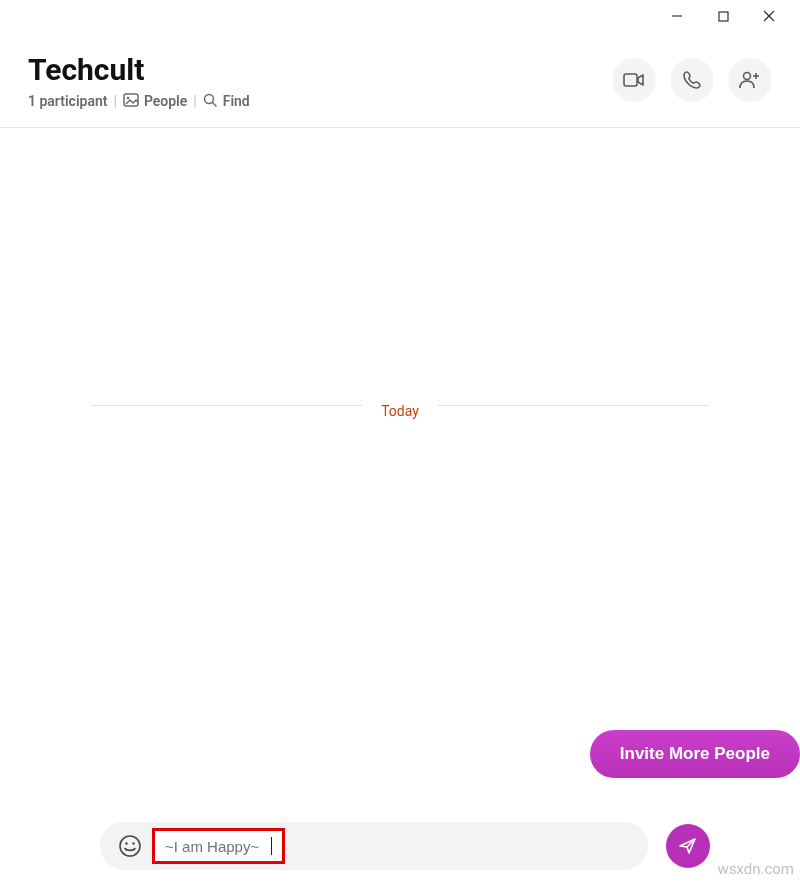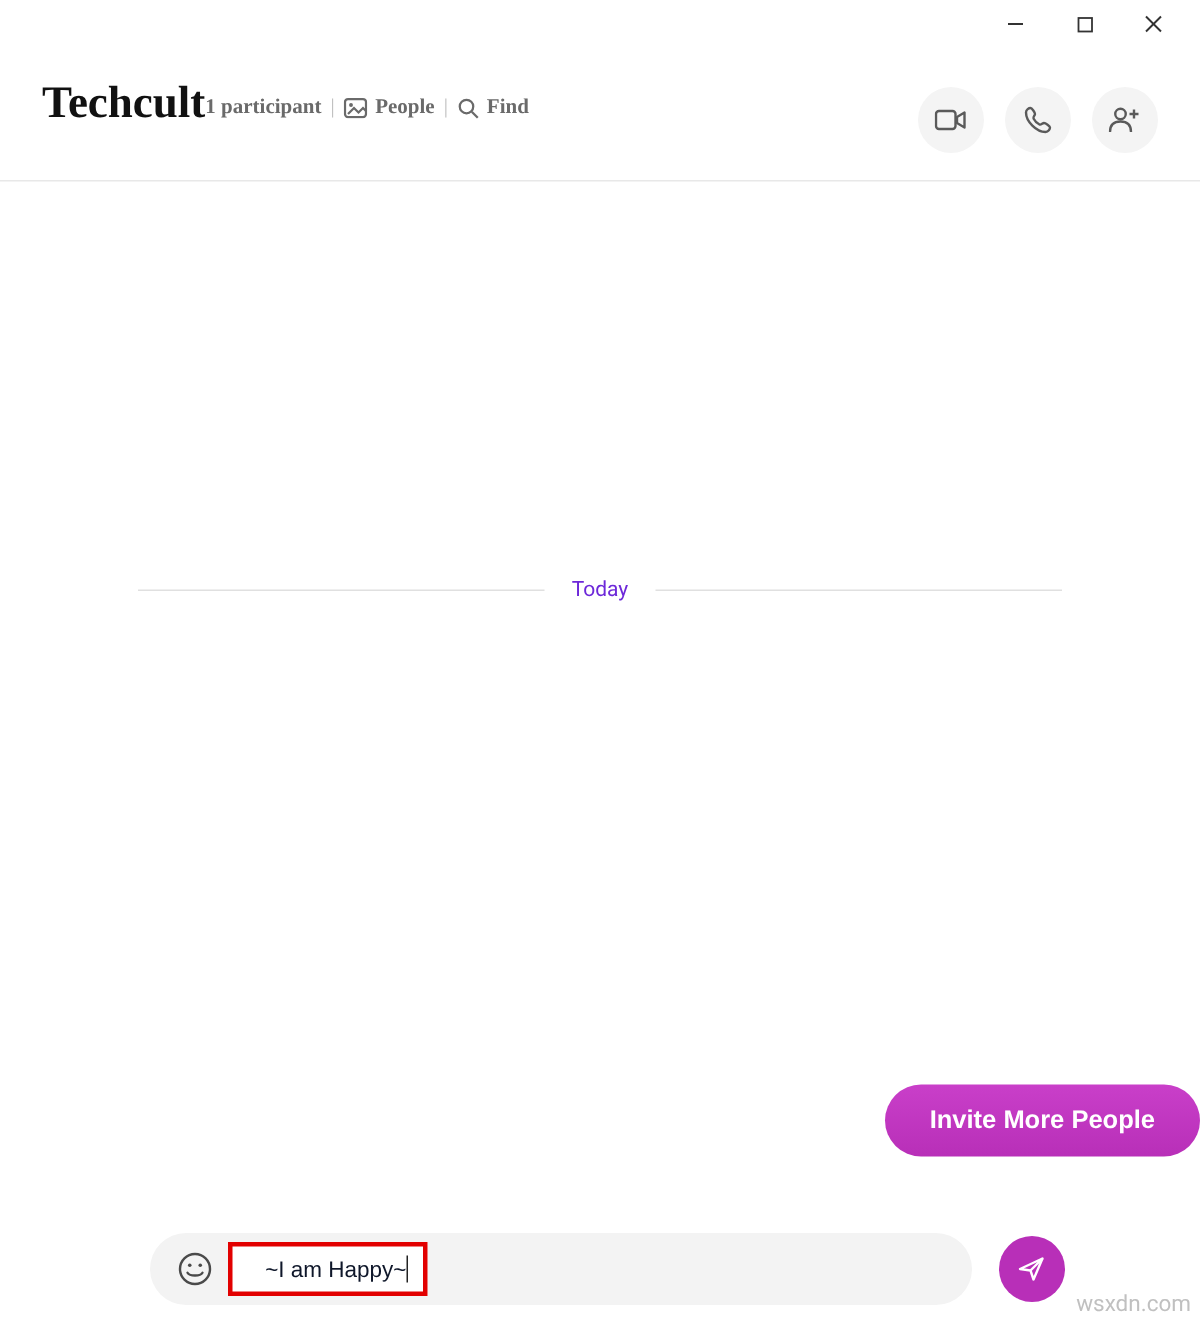--- a/index.html
+++ b/index.html
@@ -34,22 +34,21 @@
     }
     .header {
       padding: 52px 28px 18px 28px;
       border-bottom: 1px solid #e8e8e8;
       display: flex;
       justify-content: space-between;
       align-items: flex-start;
     }
     .header-left {
       display: flex;
-      flex-direction: row;
-      font-family: Liberation Serif, serif;
+      flex-direction: column;
     }
     .conv-title {
       font-size: 30px;
       font-weight: 700;
       color: #111;
       margin-bottom: 6px;
     }
     .sub-row {
       display: flex;
       align-items: center;
@@ -57,21 +56,20 @@
       color: #6a6a6a;
       font-size: 14px;
       font-weight: 600;
     }
     .sub-row .pipe {
       color: #bdbdbd;
       font-weight: 400;
     }
     .sub-link {
       display: inline-flex;
-      align-items: center;
       gap: 5px;
       cursor: pointer;
     }
     .header-actions {
       display: flex;
       gap: 14px;
       margin-top: 6px;
     }
     .round-action {
       width: 44px;
@@ -97,22 +95,23 @@
       align-items: center;
       padding: 0 92px;
     }
     .date-divider .line {
       flex: 1;
       height: 1px;
       background: #e0e0e0;
     }
     .date-divider .date-label {
       padding: 0 18px;
-      color: #6d28d9;
+      color: #c2410c;
       font-size: 14px;
+      margin-top: 11px;
     }
     .invite-wrap {
       position: absolute;
       bottom: 20px;
       left: 0;
       right: 0;
       display: flex;
       justify-content: flex-end;
     }
     .invite-btn {
@@ -162,23 +161,22 @@
       display: flex;
       align-items: center;
       padding: 0 10px;
       min-width: 126px;
     }
     .msg-input {
       border: none;
       outline: none;
       background: transparent;
       font-size: 15px;
-      color: #0f172a;
+      color: #737373;
       width: 106px;
-      text-align: right;
     }
     .cursor-bar {
       width: 1px;
       height: 18px;
       background: #222;
     }
     .send-btn {
       width: 44px;
       height: 44px;
       border-radius: 50%;

